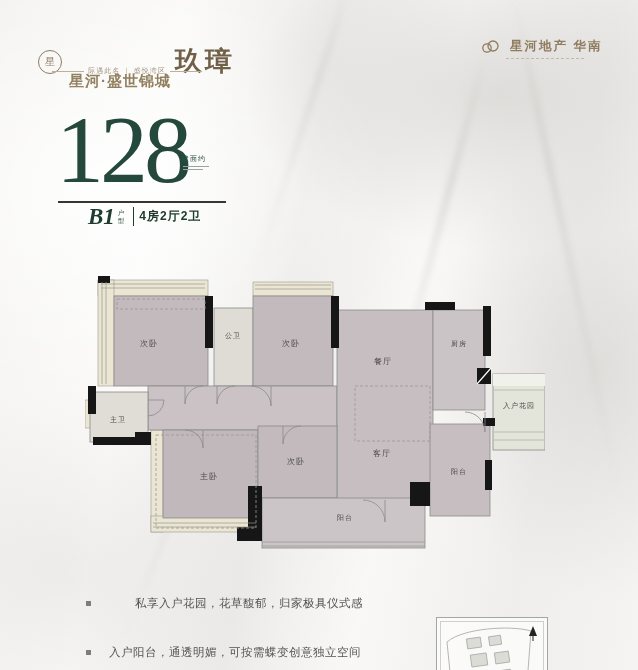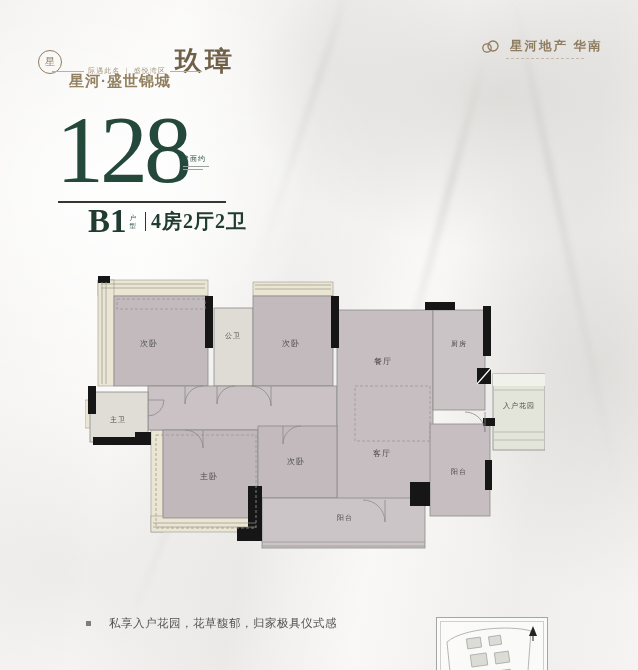--- a/index.html
+++ b/index.html
@@ -33,24 +33,24 @@
   .digits{font-family:"Liberation Serif",serif;font-size:96px;line-height:.92;
     letter-spacing:-4px;color:#24493c;}
   .m-group{position:absolute;left:122px;top:48px;width:70px;}
   .m-prefix{font-size:7px;letter-spacing:1px;color:#2c5245;margin-left:4px;}
   .m-unit{font-family:"Liberation Serif",serif;font-size:45px;line-height:1;color:#24493c;}
   .m-sup{font-family:"Liberation Serif",serif;font-size:17px;vertical-align:14px;margin-left:1px;}
   .m-subnote{margin-left:5px;margin-top:1px;}
   .m-subnote div{height:1px;background:#9aa59e;margin-top:2px;}
   .rule{position:absolute;left:58px;top:201px;width:168px;height:2px;background:#38372f;}
   .b1-row{position:absolute;left:88px;top:205px;display:flex;align-items:center;color:#203c31;}
-  .b1-code{font-family:"Liberation Serif",serif;font-size:33px;font-weight:bold;line-height:1;}
+  .b1-code{font-family:"Liberation Serif",serif;font-size:23px;font-weight:bold;line-height:1;font-style:italic;}
   .b1-type{margin:0 4px 0 3px;display:flex;flex-direction:column;font-size:6.5px;line-height:1.1;color:#2c5245;}
   .b1-div{width:1px;height:19px;background:#203c31;margin:0 5px;}
-  .b1-layout{font-family:Liberation Serif, serif;font-size:20px;font-weight:bold;letter-spacing:1px;}
+  .b1-layout{font-family:Liberation Sans, sans-serif;font-size:12px;font-weight:bold;letter-spacing:1px;}
   
   .plan{position:absolute;left:85px;top:272px;text-align:center;}
   .plan text{font-family:"Liberation Sans",sans-serif;}
   
   .feature{position:absolute;left:86px;display:flex;align-items:center;}
   .feature .sq{width:5px;height:5px;background:#7f7d79;margin-right:18px;flex:none;}
   .feature .txt{font-size:11.5px;color:#55534f;letter-spacing:.5px;}
   
   .site-box{position:absolute;left:436px;top:617px;width:110px;height:84px;
     border:1px solid #a5a5a5;background:rgba(252,252,251,.8);}
@@ -201,23 +201,27 @@
         <text x="33" y="150" font-size="7">主卫</text>
         <text x="124" y="207" font-size="8">主卧</text>
         <text x="211" y="192" font-size="8">次卧</text>
         <text x="297" y="184" font-size="8">客厅</text>
         <text x="260" y="248" font-size="7">阳台</text>
         <text x="374" y="202" font-size="7">阳台</text>
       </g>
     </svg>
   </div>
 
-  <div class="feature" style="top:616px;">
+  <div class="feature" style="top:596px;gap:26px;">
     <div class="sq"></div>
     <div class="txt">私享入户花园，花草馥郁，归家极具仪式感</div>
+  </div>
+  <div class="feature" style="top:645px;">
+    <div class="sq"></div>
+    <div class="txt">入户阳台，通透明媚，可按需蝶变创意独立空间</div>
   </div>
 
   <div class="site-box">
     <div class="inner"></div>
     <svg width="108" height="82" viewBox="0 0 108 82" style="position:absolute;left:0;top:0;">
       <path d="M10,24 C26,10 74,7 94,13 L90,66 C60,74 26,72 14,64 Z" fill="none" stroke="#b5b5b2" stroke-width="1"></path>
       <g fill="#dcdcd6" stroke="#a8a8a4" stroke-width="0.8">
         <rect x="30" y="20" width="14" height="10" transform="rotate(-8 37 25)"></rect>
         <rect x="52" y="18" width="12" height="9" transform="rotate(-8 58 22)"></rect>
         <rect x="34" y="36" width="16" height="12" transform="rotate(-8 42 42)"></rect>

